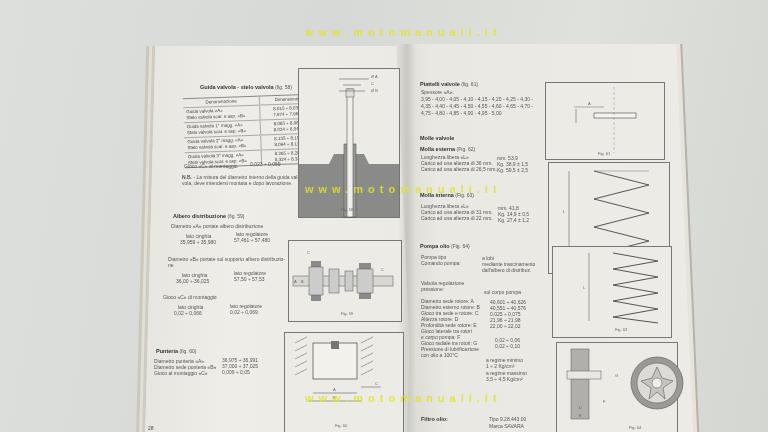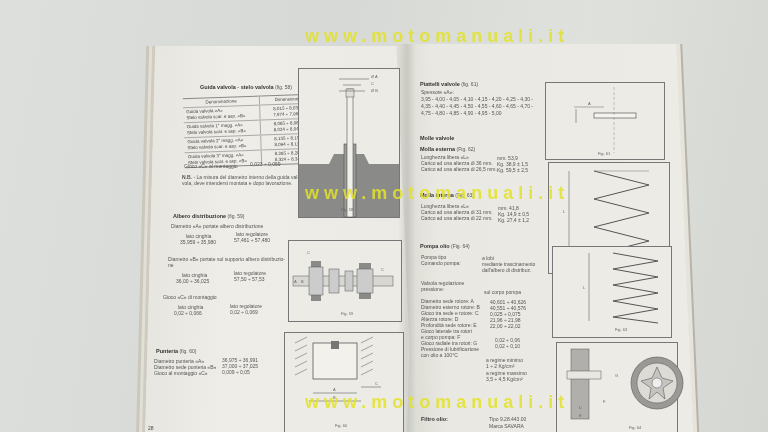--- a/index.html
+++ b/index.html
@@ -11,21 +11,21 @@
   .gutter{position:absolute;left:398px;top:44px;width:18px;height:400px;background:linear-gradient(90deg,rgba(0,0,0,0),rgba(0,0,0,.10),rgba(0,0,0,0));}
   .t{position:absolute;font-size:5px;line-height:6px;color:#555;white-space:nowrap;}
   .h{font-weight:bold;color:#333;font-size:5.5px;}
   .tbl{position:absolute;border-top:1px solid #888;border-bottom:1px solid #888;}
   .tbl .row{display:flex;border-top:1px solid #aaa;}
   .tbl .row:first-child{border-top:none;}
   .tbl .c1{width:78px;padding:1px 3px;border-right:1px solid #aaa;font-size:4.5px;line-height:6px;}
   .tbl .c2{width:52px;padding:1px 3px;font-size:4.5px;line-height:6px;text-align:center;}
   .fig{position:absolute;border:1px solid #777;background:#ecebe6;}
   .figlbl{position:absolute;font-size:4px;color:#666;}
-  .wm{position:absolute;color:#e3e32a;font-weight:bold;font-size:18px;letter-spacing:5px;opacity:.85;white-space:nowrap;}
+  .wm{position:absolute;color:#e3e32a;font-weight:bold;font-size:11px;letter-spacing:5px;opacity:.85;white-space:nowrap;}
   .pnum{position:absolute;font-size:5px;color:#444;}
   svg{position:absolute;left:0;top:0;overflow:visible;}
 </style>
 </head>
 <body>
 
 <div class="bg"></div>
 
 <div class="book">
   <div class="page-left"></div>

